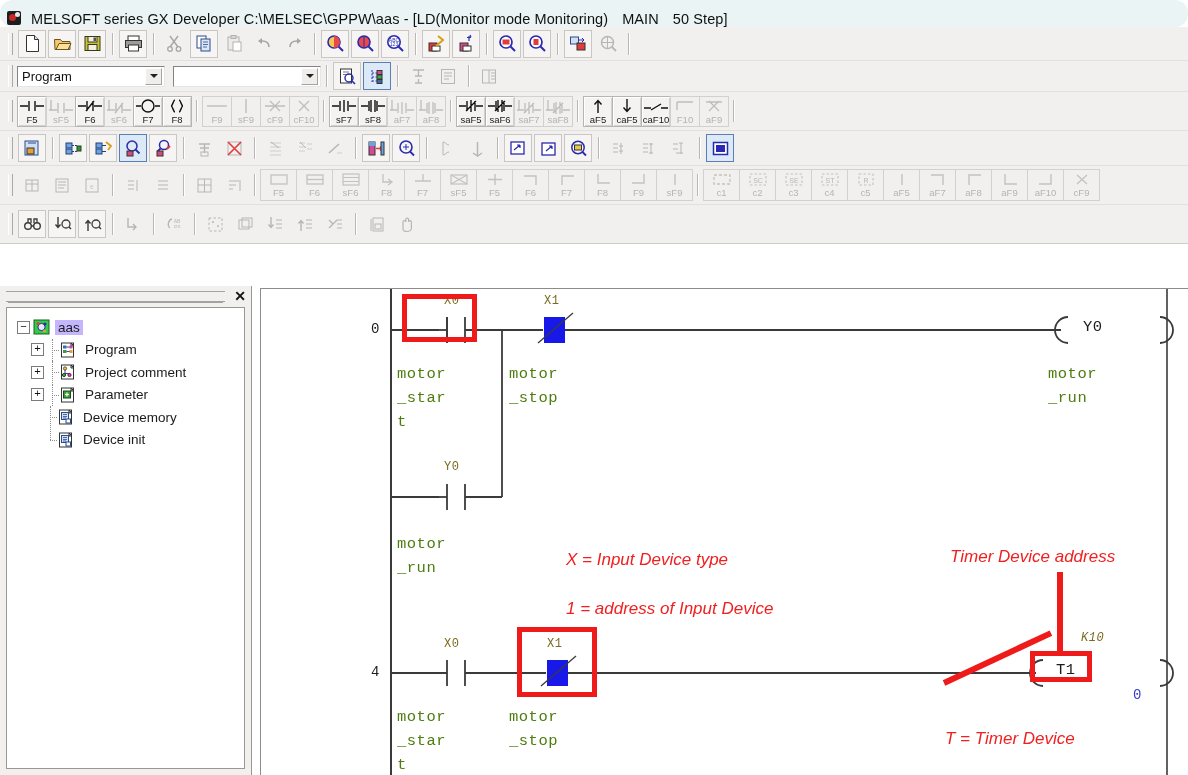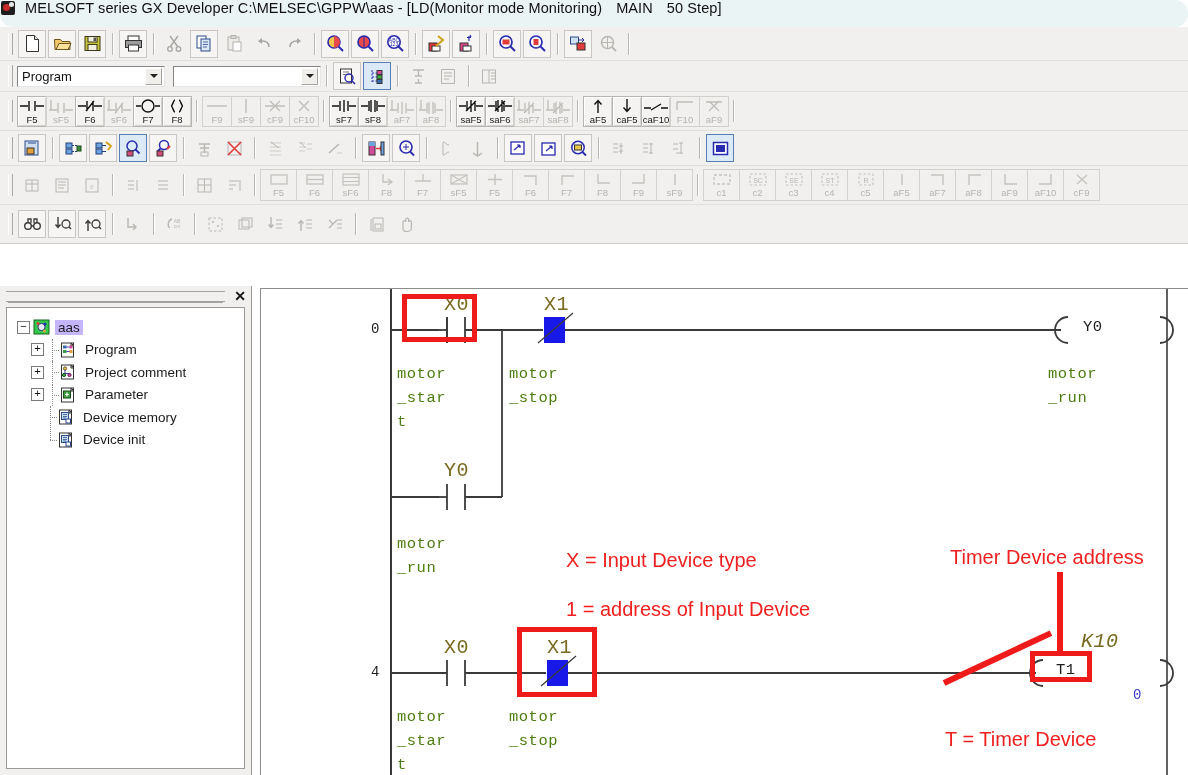--- a/index.html
+++ b/index.html
@@ -8,22 +8,22 @@
     width:1188px;height:775px;overflow:hidden;
     background:#ffffff;
     font-family:"Liberation Sans", sans-serif;
     font-size:13px;color:#000;
     -webkit-font-smoothing:none;
   }
   .app{position:relative;width:1188px;height:775px;}
 
   
   .titlebar{
-    height:27px;background:#eaf4f4;display:flex;align-items:flex-start;
-    gap:8px;border-radius:13px;
+    height:27px;background:#eaf4f4;display:flex;align-items:flex-end;
+    padding-left:6px;gap:8px;border-radius:13px;
   }
   .title-text{font-size:14.5px;color:#111;white-space:nowrap;letter-spacing:.1px;}
   .title-text .gap{display:inline-block;width:14px;}
   .app-icon{width:17px;height:17px;position:relative;flex:0 0 auto;}
   .app-icon .b{position:absolute;inset:1px 2px 2px 1px;background:#1d1d1d;border-radius:2px;}
   .app-icon .r{position:absolute;left:3px;top:4px;width:7px;height:7px;background:#c62828;border-radius:50%;}
   .app-icon .w{position:absolute;left:9px;top:2px;width:5px;height:5px;background:#e8e8e8;border-radius:50%;}
 
   
   .menubar{
@@ -128,29 +128,29 @@
   
   .work{
     position:absolute;left:260px;top:288px;right:0;bottom:0;
     background:#fff;border:1px solid #8e8c89;border-right:none;border-bottom:none;
     box-sizing:border-box;overflow:hidden;
   }
   .ladder{position:absolute;left:0;top:0;width:928px;height:487px;}
   .ladder svg{display:block;}
   .lad-text{position:absolute;font-family:"Liberation Mono","DejaVu Sans Mono",monospace;
     white-space:pre;line-height:1.0;}
-  .dev{color:#7a6a1f;font-size:20px;letter-spacing:.5px;}
+  .dev{color:#7a6a1f;font-size:12px;letter-spacing:.5px;}
   .cmt{color:#4d7c0f;font-size:15.5px;letter-spacing:.5px;}
   .coil{color:#1d1d1d;font-size:15.5px;letter-spacing:.5px;}
   .pv{color:#3a3ad0;font-size:14px;}
   .stepno{color:#1d1d1d;font-size:14px;font-family:"Liberation Mono",monospace;}
 
   
   .note{position:absolute;color:#f02020;font-family:"Liberation Sans",sans-serif;
-    font-size:20px;white-space:nowrap;line-height:24px;}
+    font-size:17px;white-space:nowrap;line-height:24px;font-style:italic;}
   .hlbox{position:absolute;border:5px solid #ef1b1b;box-sizing:border-box;}
   .rline{position:absolute;background:#ef1b1b;}
 </style>
 </head>
 <body>
 
 <div class="app">
 
   <div class="titlebar">
     <span class="app-icon">

